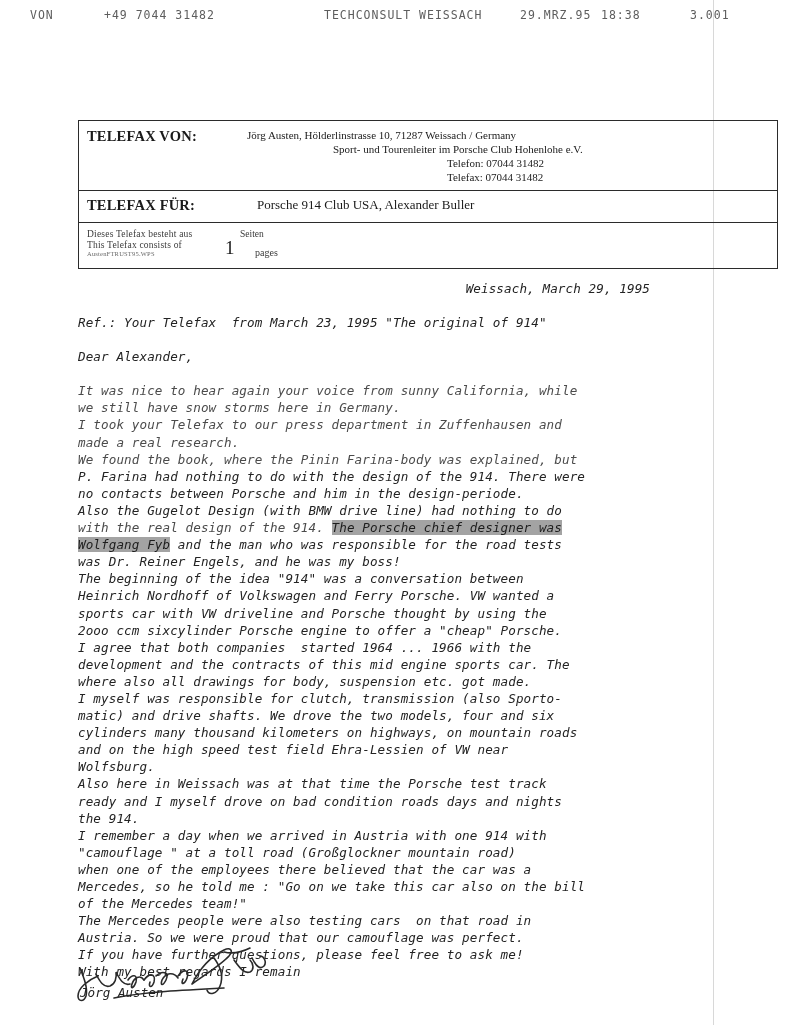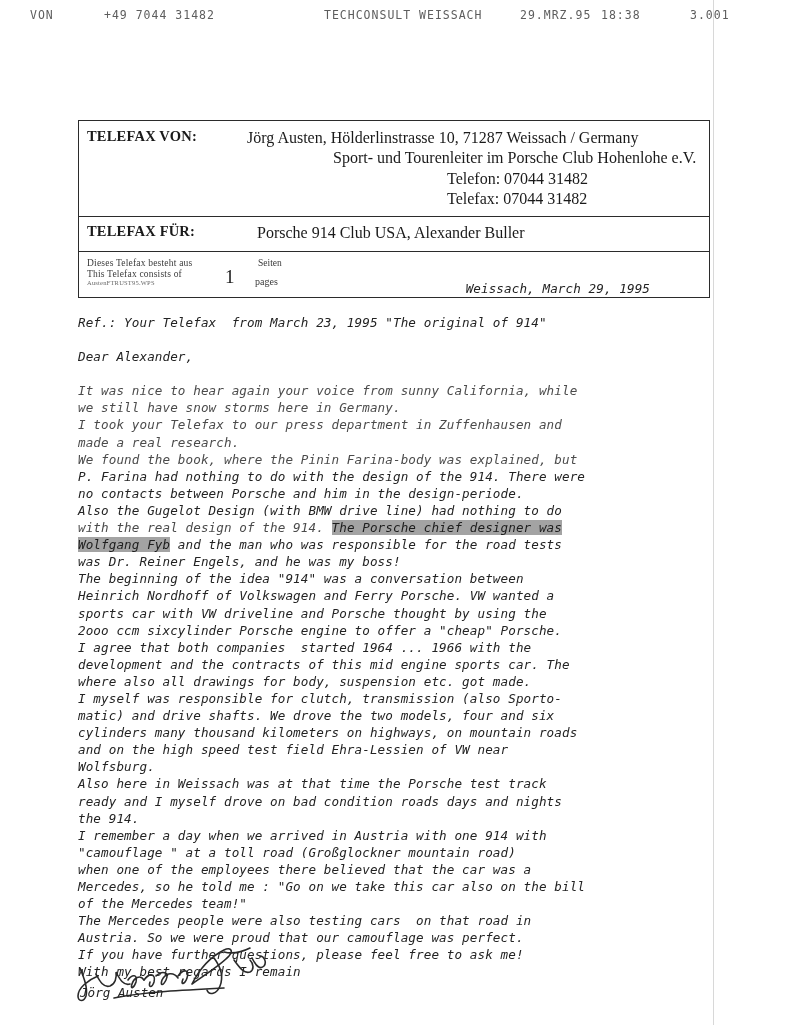--- a/index.html
+++ b/index.html
@@ -48,21 +48,21 @@
     width: 1px;
     height: 1025px;
     background: #d8d8d8;
   }
 
   
   .letterhead {
     position: absolute;
     left: 78px;
     top: 120px;
-    width: 632px;
+    width: 700px;
     border: 1px solid #2b2b2b;
     box-sizing: border-box;
   }
   .lh-row {
     display: flex;
     align-items: flex-start;
   }
   .lh-label {
     width: 168px;
     flex: 0 0 168px;
@@ -71,32 +71,32 @@
     font-weight: bold;
     color: #1a1a1a;
     padding: 7px 0 0 8px;
     box-sizing: border-box;
     letter-spacing: 0.2px;
   }
   .lh-value {
     flex: 1 1 auto;
     padding: 7px 10px 0 0;
     box-sizing: border-box;
-    font-size: 16px;
+    font-size: 11px;
     line-height: 1.28;
   }
   .lh-line { display: block; }
   .lh-line.indent1 { padding-left: 86px; }
   .lh-line.indent2 { padding-left: 200px; }
   .lh-sep {
     height: 1px;
     background: #2b2b2b;
     margin: 6px 0 0 0;
   }
-  .lh-row2 .lh-value { padding-top: 6px; padding-bottom: 8px; font-size: 16px;}
+  .lh-row2 .lh-value { padding-top: 6px; padding-bottom: 8px; font-size: 13px;}
   .lh-row2 .lh-label { padding-top: 6px; padding-bottom: 8px;}
   .lh-fuer-value { padding-left: 10px; }
 
   .lh-footer {
     border-top: 1px solid #2b2b2b;
     padding: 6px 8px 8px 8px;
     position: relative;
     min-height: 46px;
     box-sizing: border-box;
   }
@@ -112,21 +112,21 @@
     margin-top: 1px;
   }
   .lh-footer .wps {
     font-size: 6.5px;
     color: #6a6a6a;
     margin-top: 0px;
     letter-spacing: 0.2px;
   }
   .lh-footer .seiten {
     position: absolute;
-    left: 179px;
+    left: 161px;
     top: 6px;
     font-size: 9.5px;
     color: #3a3a3a;
   }
   .lh-footer .pages {
     position: absolute;
     left: 176px;
     top: 24px;
     font-size: 10px;
     color: #3a3a3a;

